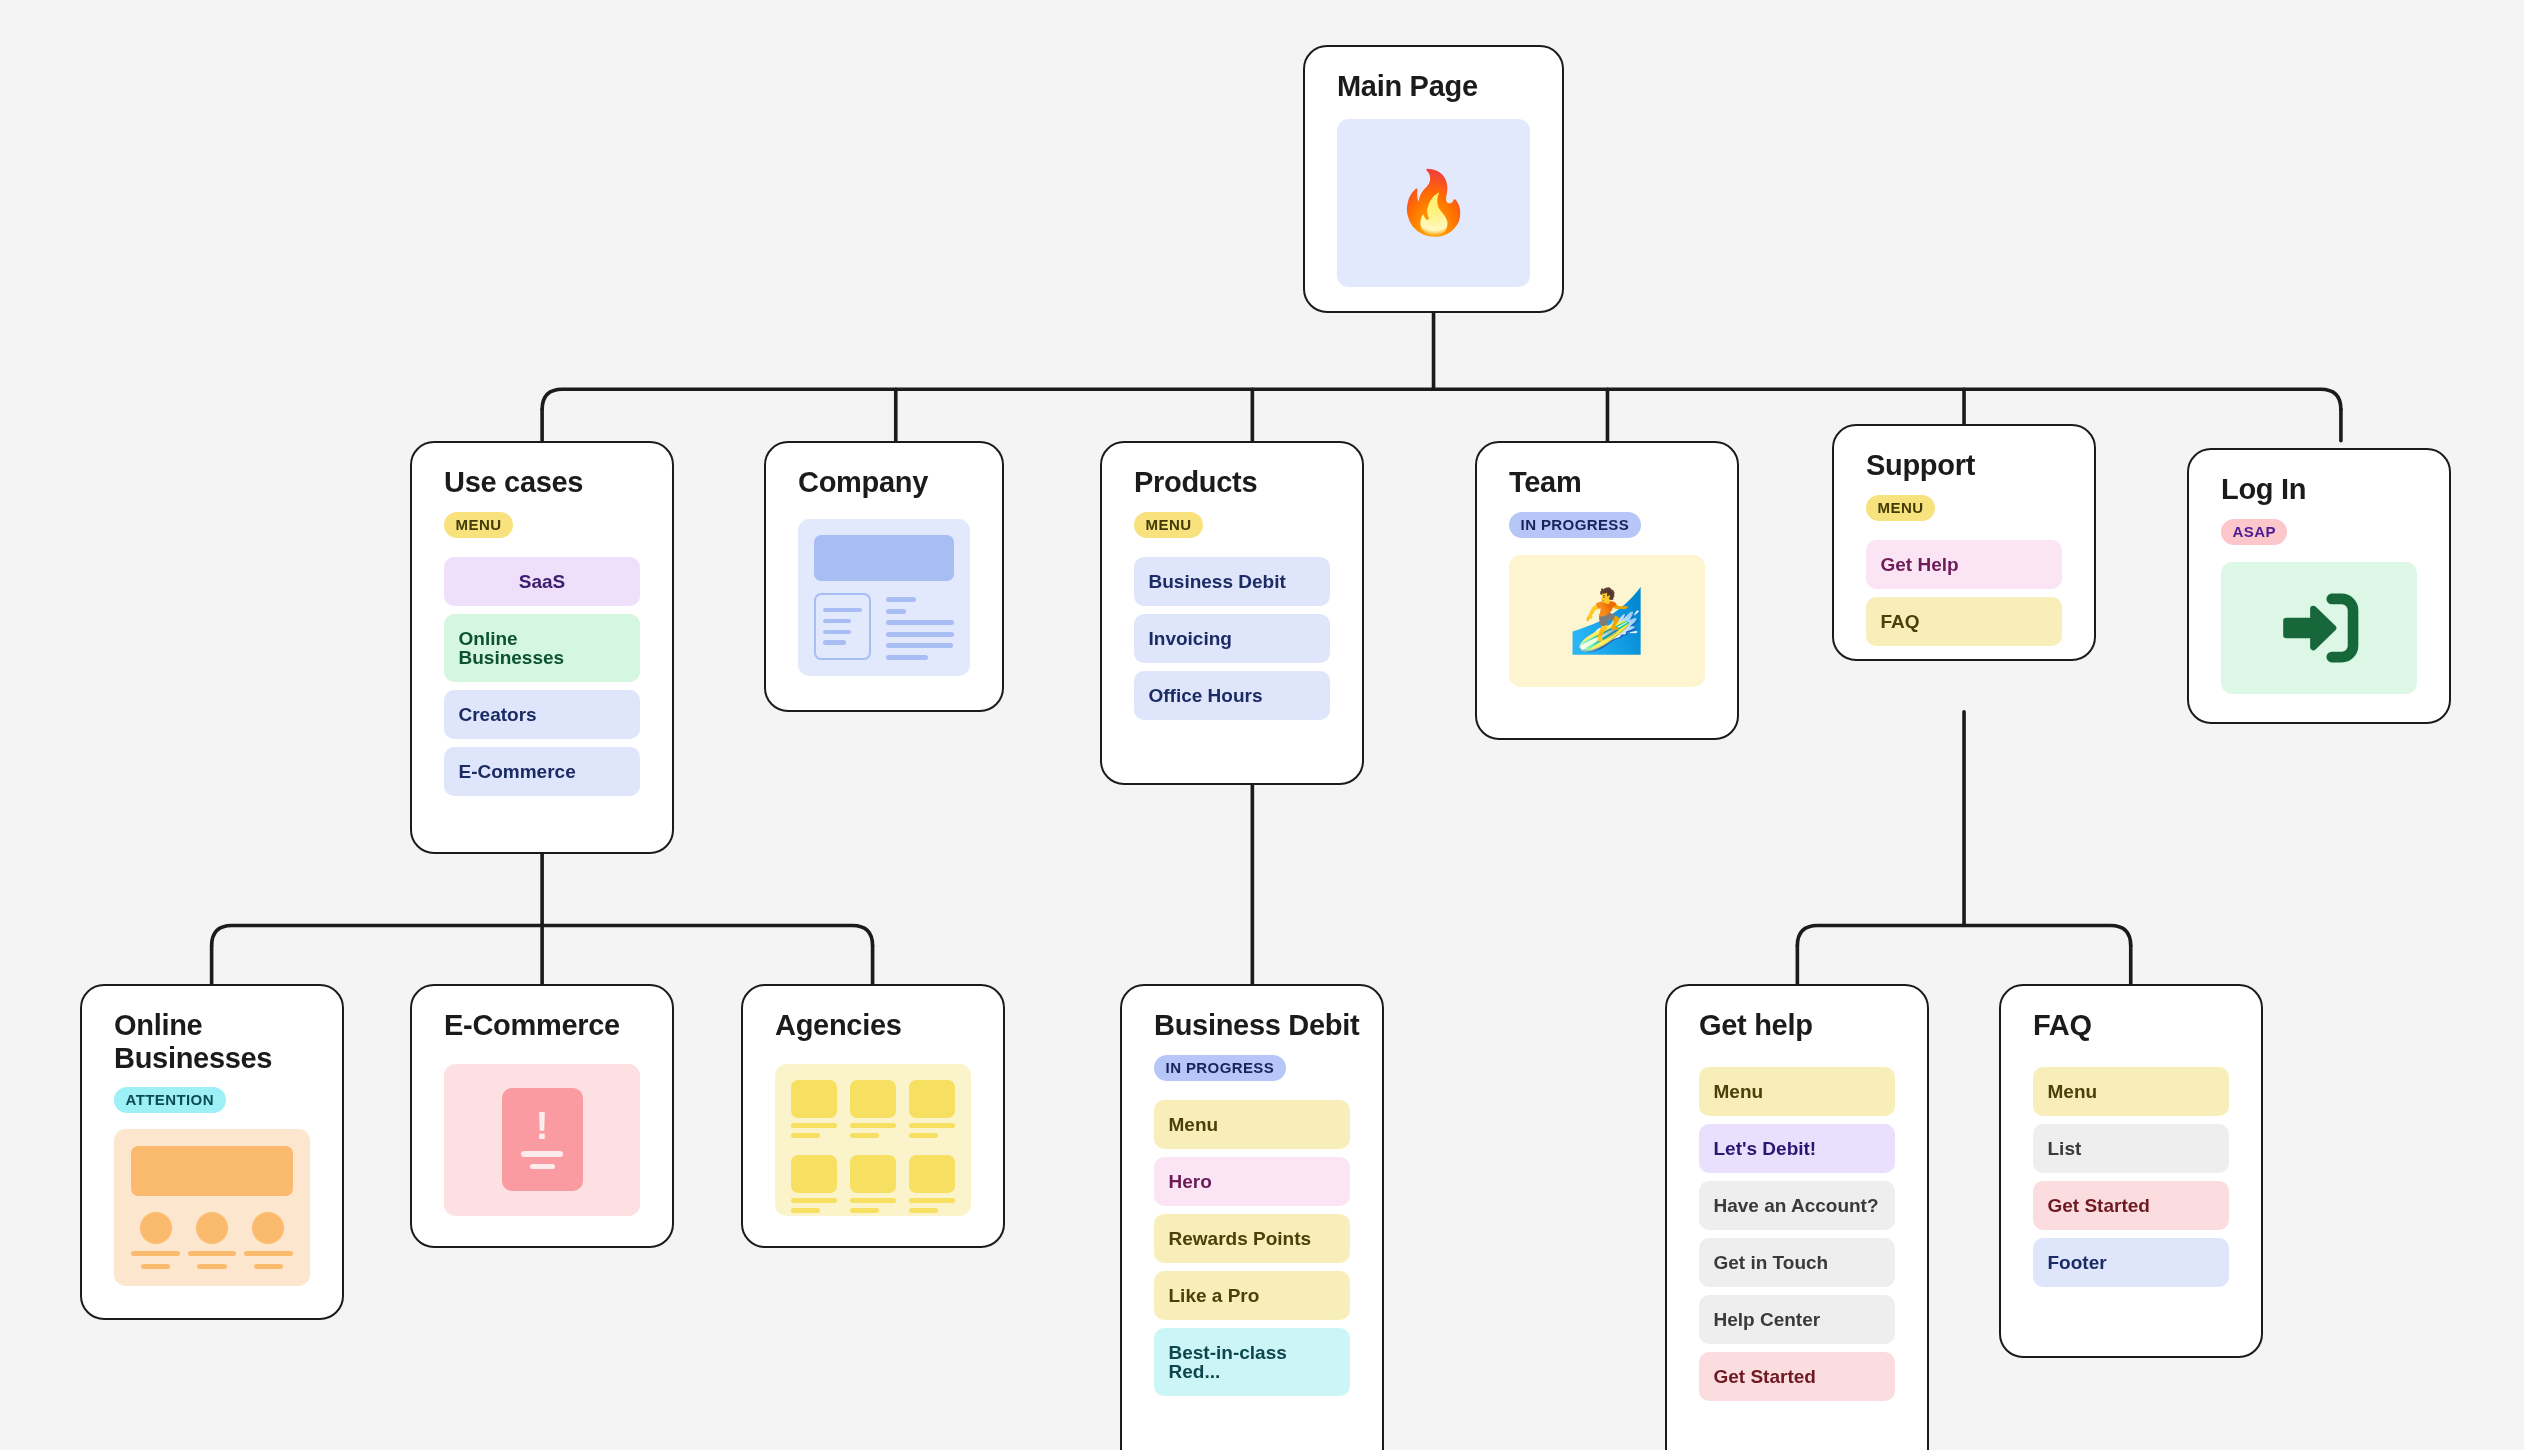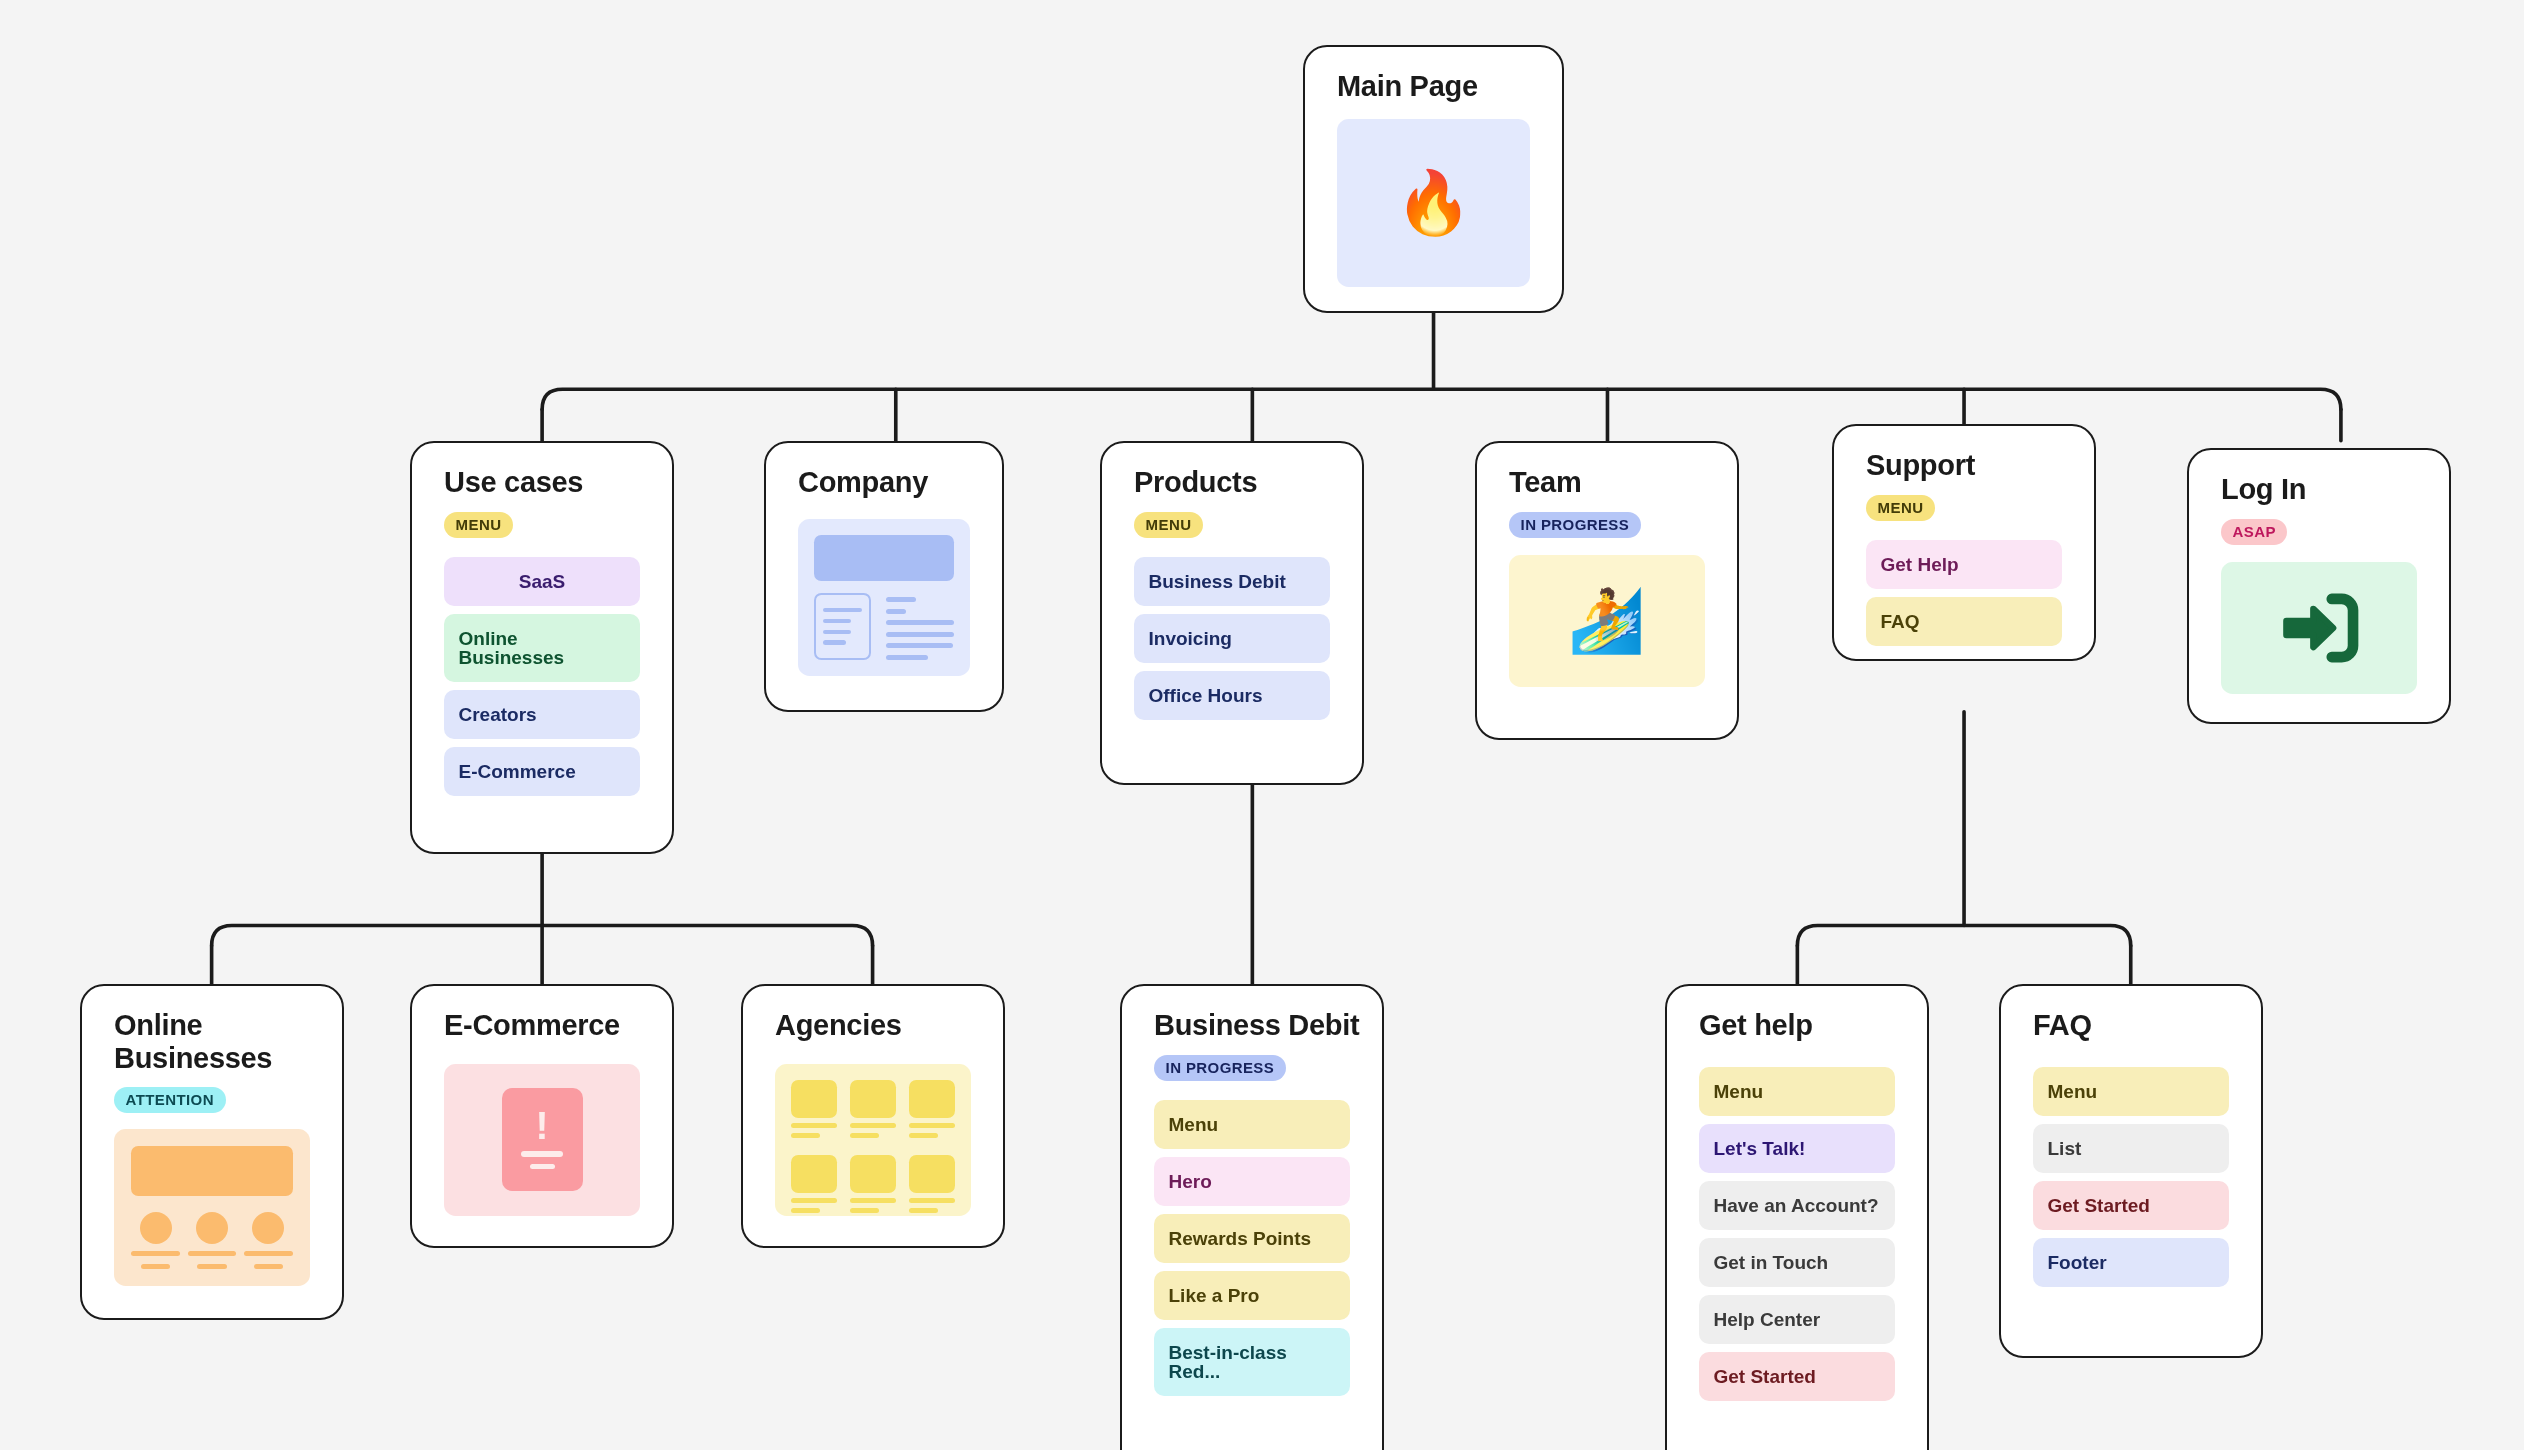--- a/index.html
+++ b/index.html
@@ -35,21 +35,21 @@
     margin:13px 0 0 13px;
     padding:5px 11.6px 5.8px 11.6px;
     border-radius:724px;
     font-size:15px;
     font-weight:bold;
     letter-spacing:0.4px;
     line-height:1;
   }
   .badge.menu{background:#f7e27e;color:#433c08;}
   .badge.inprogress{background:#b5c6f7;color:#17235c;text-align:center;}
-  .badge.asap{background:#fbc7ca;color:#be185d;}
+  .badge.asap{background:#fbc7ca;color:#4c1d95;}
   .badge.attention{background:#9df0f5;color:#0c4a52;}
 
   .items{margin:19px 13px 0 13px;display:flex;flex-direction:column;gap:8px;}
   .item{
     border-radius:10px;
     padding:15px 14.5px;
     font-size:19px;
     font-weight:600;
     line-height:1;
     box-sizing:border-box;
@@ -307,21 +307,21 @@
       <div class="item it-yellow">Rewards Points</div>
       <div class="item it-yellow">Like a Pro</div>
       <div class="item it-cyan">Best-in-class Red...</div>
     </div>
   </div>
 
   <div class="card" style="left:1665px;top:984px;width:264px;height:493px;">
     <div class="card-title">Get help</div>
     <div class="items" style="margin-top:25px;">
       <div class="item it-yellow">Menu</div>
-      <div class="item it-lightpurple">Let's Talk!</div>
+      <div class="item it-lightpurple">Let's Debit!</div>
       <div class="item it-gray">Have an Account?</div>
       <div class="item it-gray">Get in Touch</div>
       <div class="item it-gray">Help Center</div>
       <div class="item it-red">Get Started</div>
     </div>
   </div>
 
   <div class="card" style="left:1999px;top:984px;width:264px;height:374px;">
     <div class="card-title">FAQ</div>
     <div class="items" style="margin-top:25px;">

